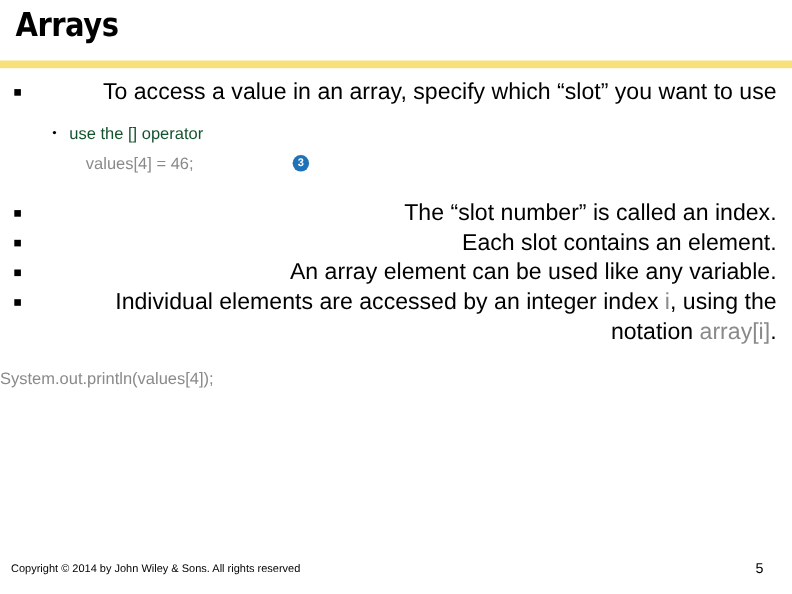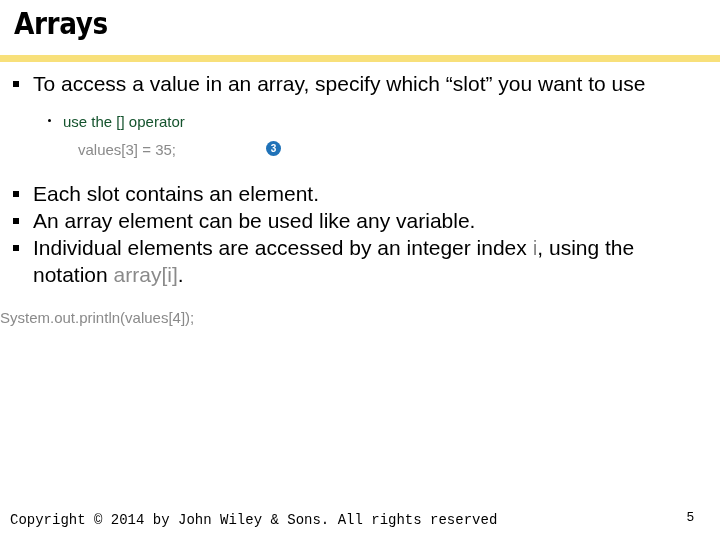--- a/index.html
+++ b/index.html
@@ -62,20 +62,21 @@
 
   .bullet-l1 {
     position: relative;
     padding-left: 33px;
     margin: 0 14px 0 0;
     font-family: "Liberation Sans", sans-serif;
     font-size: 21px;
     line-height: 27px;
     color: #000000;
     font-weight: 300;
+    text-align: right;
   }
   .bullet-l1 .sq {
     position: absolute;
     left: 13px;
     top: 11px;
     width: 6px;
     height: 6px;
     background: #000000;
   }
 
@@ -141,22 +142,22 @@
     position: absolute;
     left: 0;
     top: 512px;
     width: 720px;
     height: 20px;
   }
   .copyright {
     position: absolute;
     left: 10px;
     top: 0;
-    font-family: Liberation Mono, monospace;
-    font-size: 14px;
+    font-family: Liberation Sans, sans-serif;
+    font-size: 10px;
     color: #000000;
     white-space: nowrap;
   }
   .page-number {
     position: absolute;
     right: 26px;
     top: -3px;
     font-family: "Liberation Sans", sans-serif;
     font-size: 13px;
     color: #000000;
@@ -182,31 +183,32 @@
     <div class="gap-md"></div>
 
     <div class="bullet-l2">
       <span class="dot"></span>
       <span>use the [] operator</span>
     </div>
 
     <div class="gap-sm"></div>
 
     <div class="code-line code-indent-1">
-      <span>values[3] = 35;</span>
+      <span>values[4] = 46;</span>
     </div>
 
     <div class="badge-row">
       <div class="badge">3</div>
     </div>
 
     <div class="gap-lg"></div>
 
     <div class="bullet-l1">
       <span class="sq"></span>
+      <span>The “slot number” is called an index.</span>
     </div>
 
     <div class="bullet-l1">
       <span class="sq"></span>
       <span>Each slot contains an element.</span>
     </div>
 
     <div class="bullet-l1">
       <span class="sq"></span>
       <span>An array element can be used like any variable.</span>

